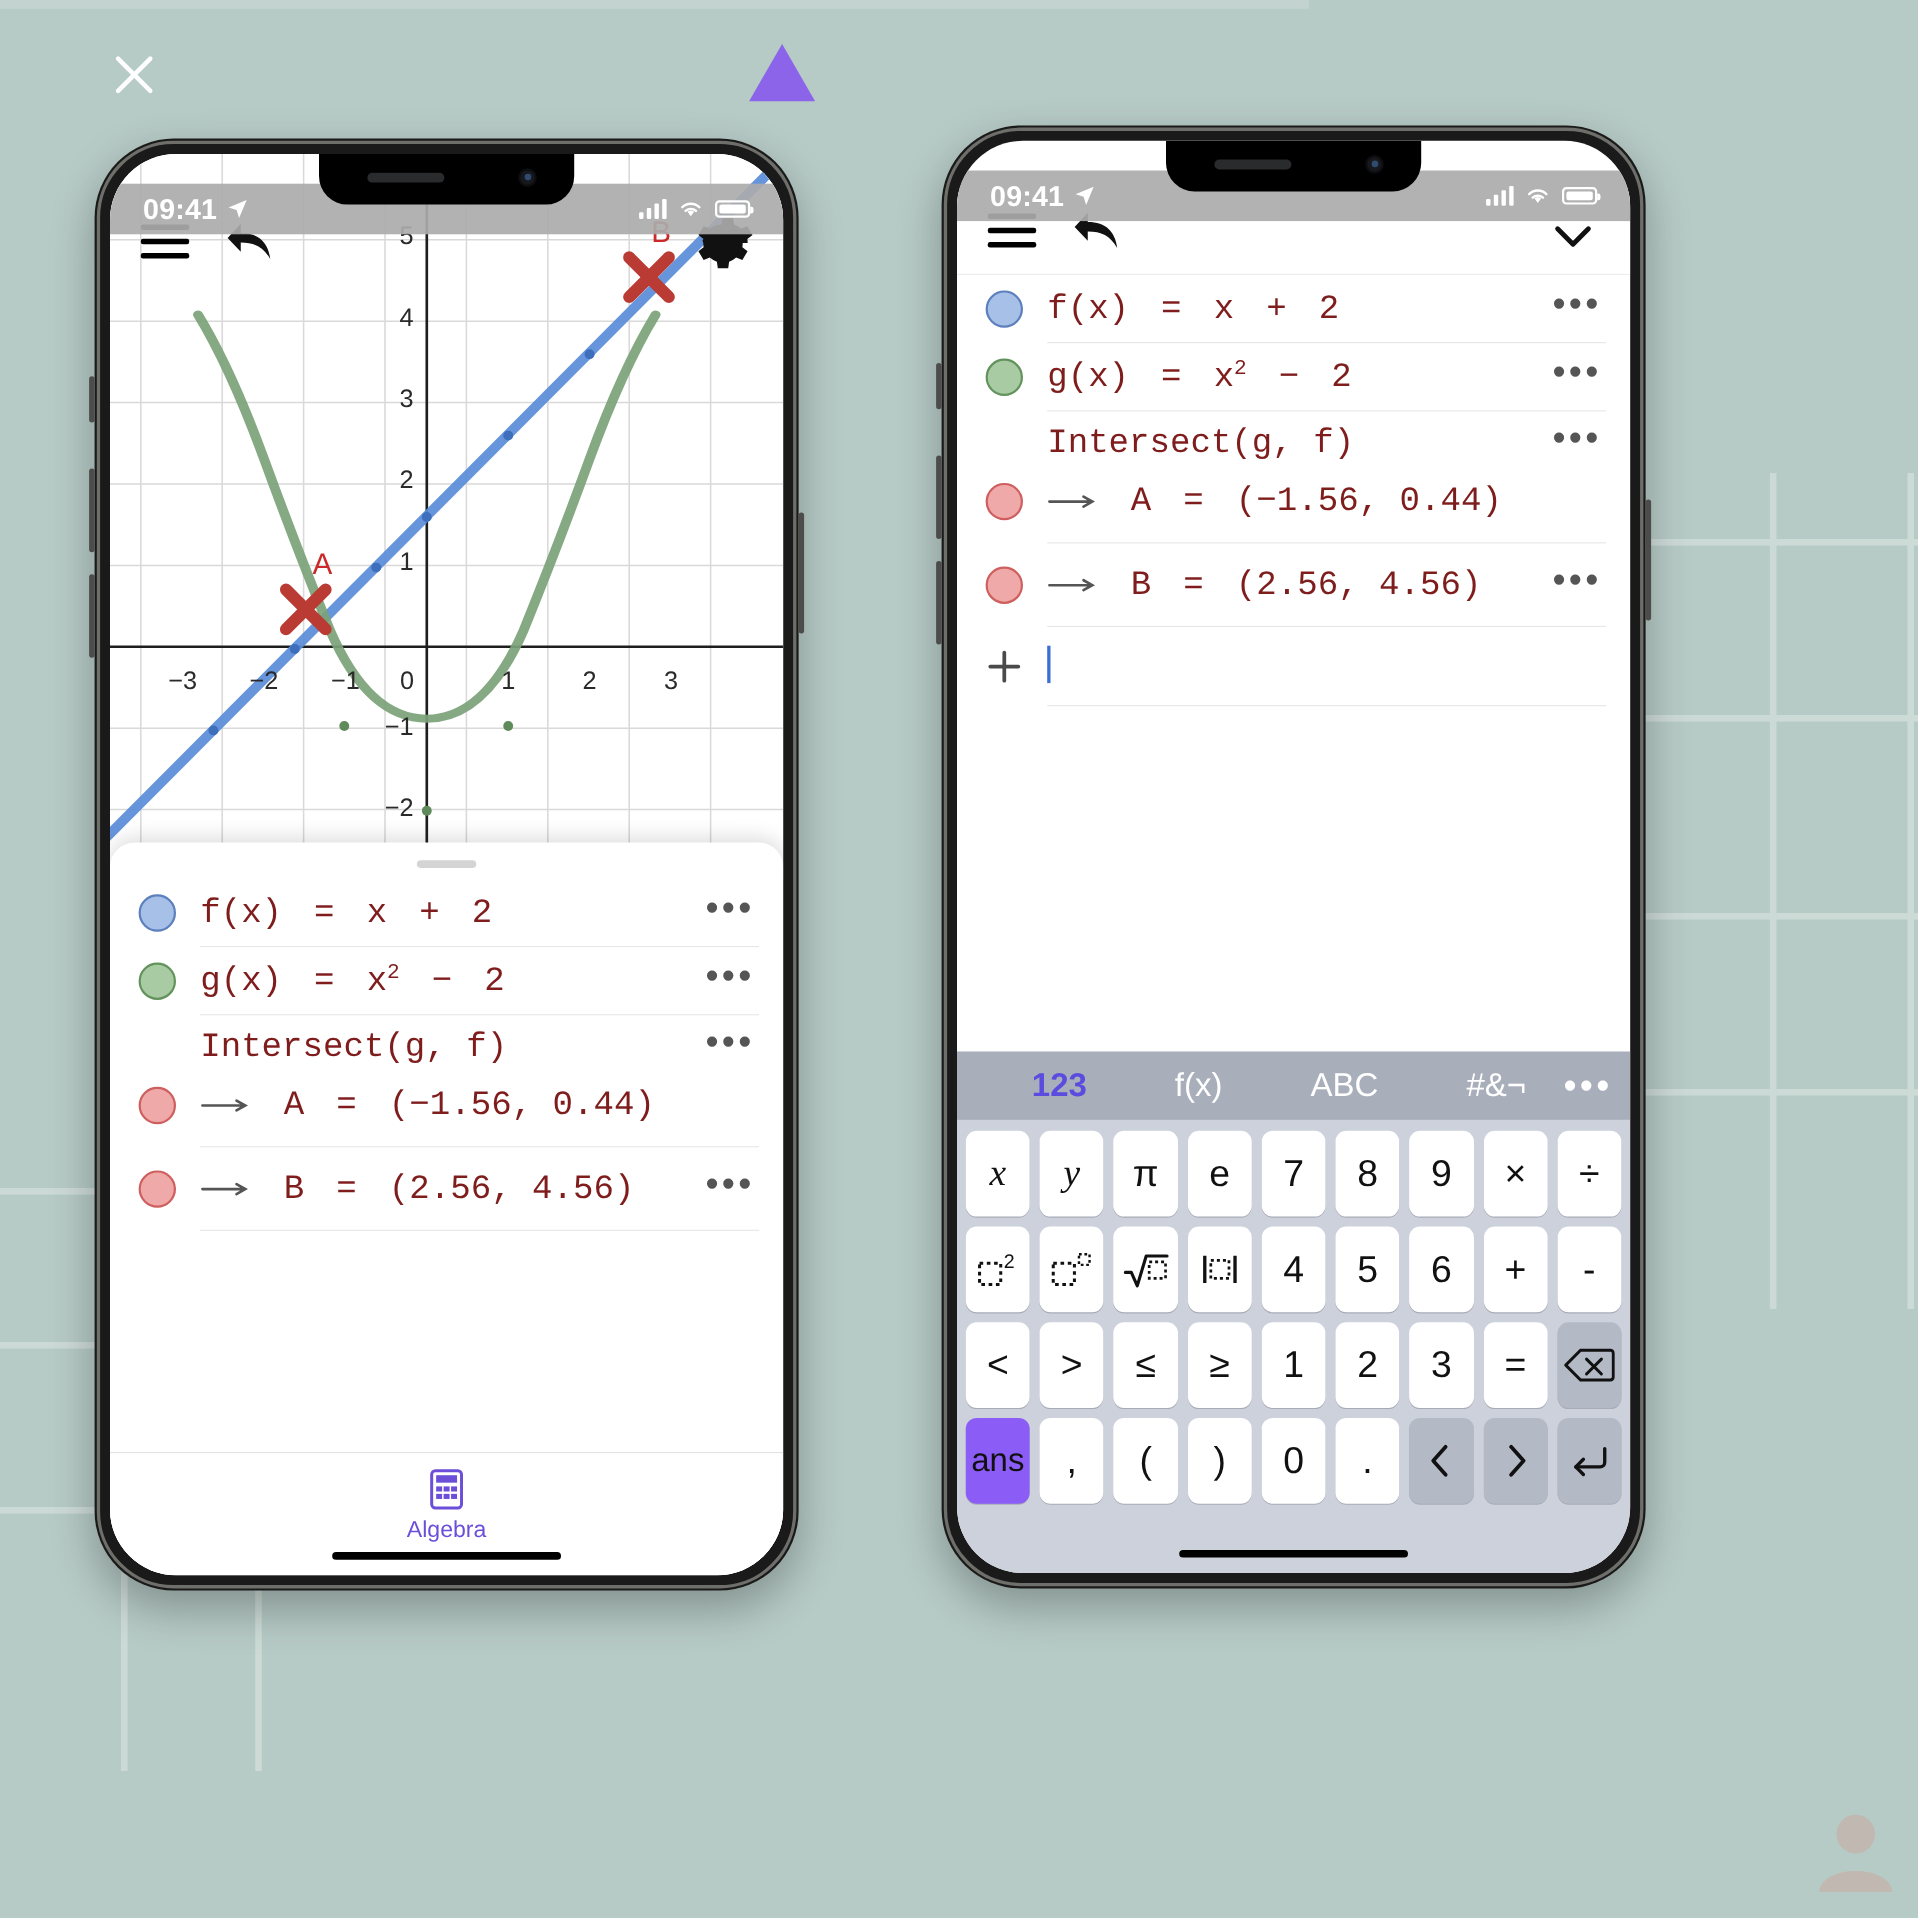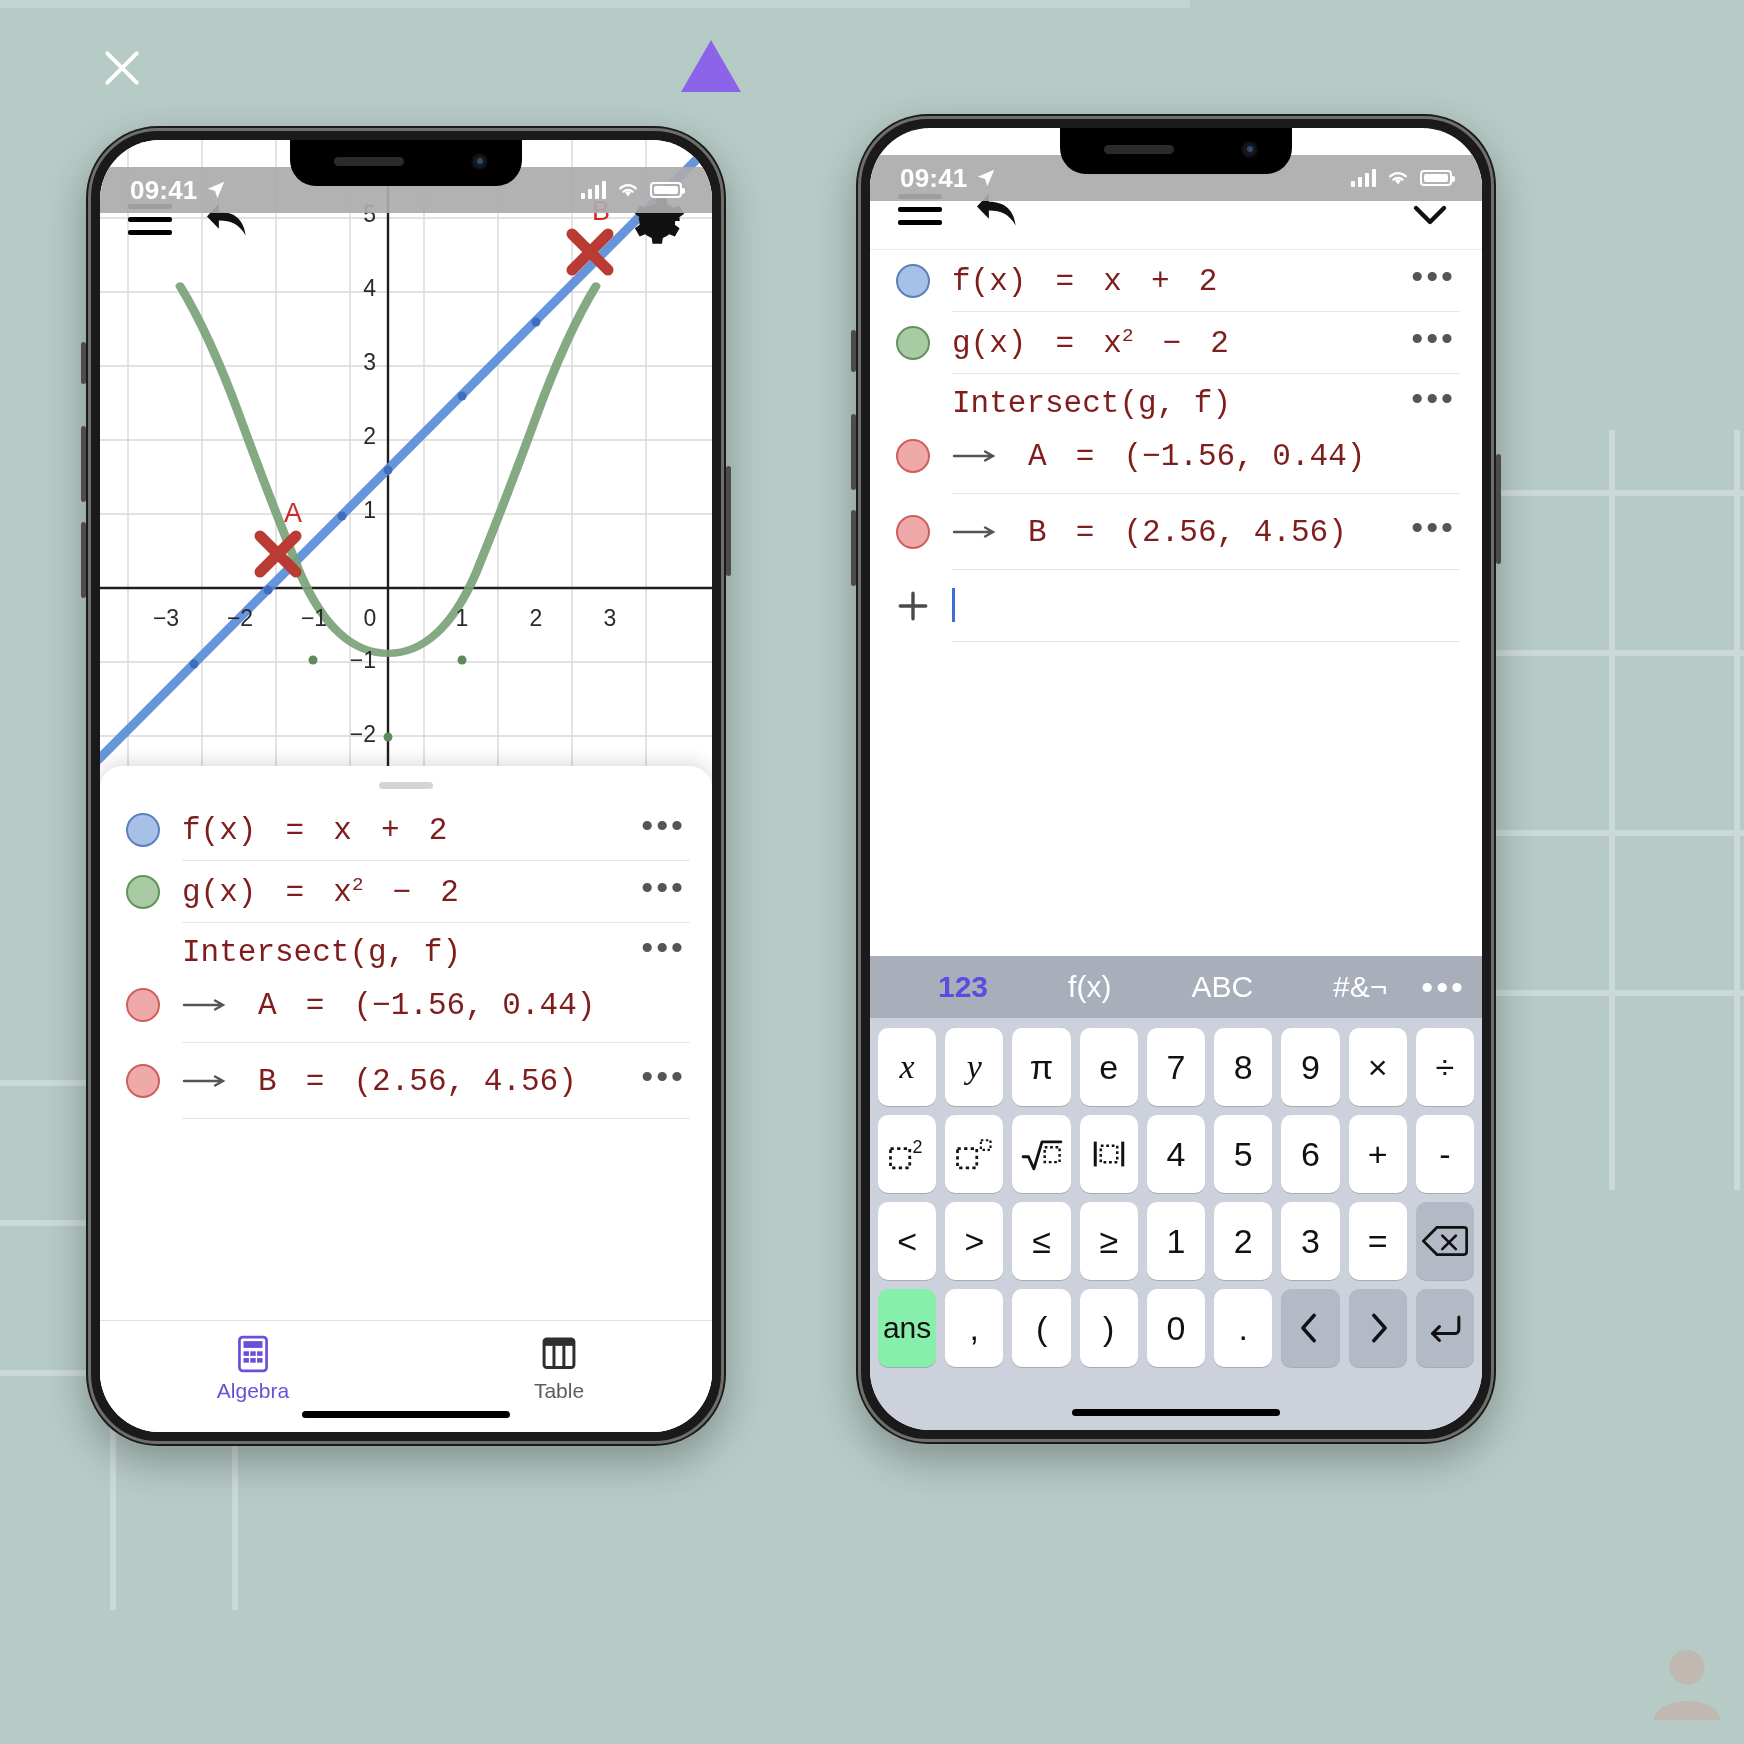--- a/index.html
+++ b/index.html
@@ -210,21 +210,21 @@
     display: grid; grid-template-columns: repeat(9, 1fr);
     gap: 9px; padding: 10px 8px 16px;
   }
   .key {
     height: 78px; background: #fff; border-radius: 10px;
     display: flex; align-items: center; justify-content: center;
     font-size: 34px; color: #111; box-shadow: 0 1px 0 rgba(0,0,0,.18);
     font-family: "Liberation Sans", sans-serif;
   }
   .key.italic { font-family: "Liberation Serif", serif; font-style: italic; }
-  .key.dark { background: #86efac; }
+  .key.dark { background: #8b5cf6; }
   .key.mid  { background: #b4b9c6; }
   .key svg { display: block; }
 </style>
 </head>
 <body>
 
 <div class="top-sheet"></div>
 
 <div class="bg-grid-left">
 
@@ -407,31 +407,20 @@
                   <rect x="10" y="12" width="4" height="3.4"></rect>
                   <rect x="15" y="12" width="4" height="3.4"></rect>
                 <rect x="5" y="17" width="4" height="3.4"></rect>
                   <rect x="10" y="17" width="4" height="3.4"></rect>
                   <rect x="15" y="17" width="4" height="3.4"></rect>
               </g>
             </svg>
           </div>
           <div class="tlabel">Algebra</div>
         </div>
-        <div class="tab">
-          <div class="ticon">
-            <svg width="36" height="38" viewBox="0 0 26 28">
-              <rect x="2" y="3" width="22" height="21" rx="2" fill="none" stroke="#2f2f2f" stroke-width="2.2"></rect>
-              <rect x="2" y="3" width="22" height="5" fill="#2f2f2f"></rect>
-              <line x1="9.3" y1="8" x2="9.3" y2="24" stroke="#2f2f2f" stroke-width="2.2"></line>
-              <line x1="16.6" y1="8" x2="16.6" y2="24" stroke="#2f2f2f" stroke-width="2.2"></line>
-            </svg>
-          </div>
-          <div class="tlabel">Table</div>
-        </div>
       </div>
     </div>
 
     <div class="statusbar">
       <div class="sb-time">
         <span>09:41</span>
         <svg width="22" height="22" viewBox="0 0 24 24">
           <path d="M21 3 L3 10.5 L11 13 L13.5 21 Z" fill="#fff"></path>
         </svg>
       </div>

